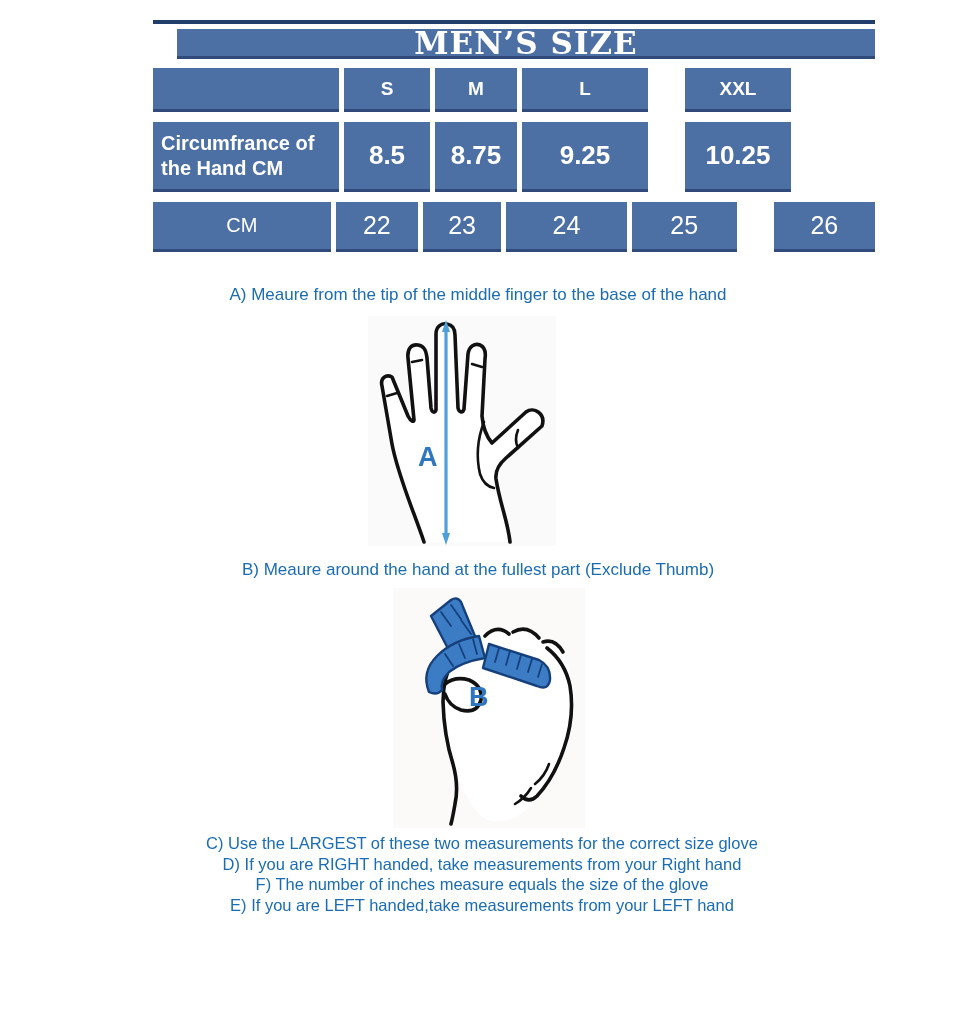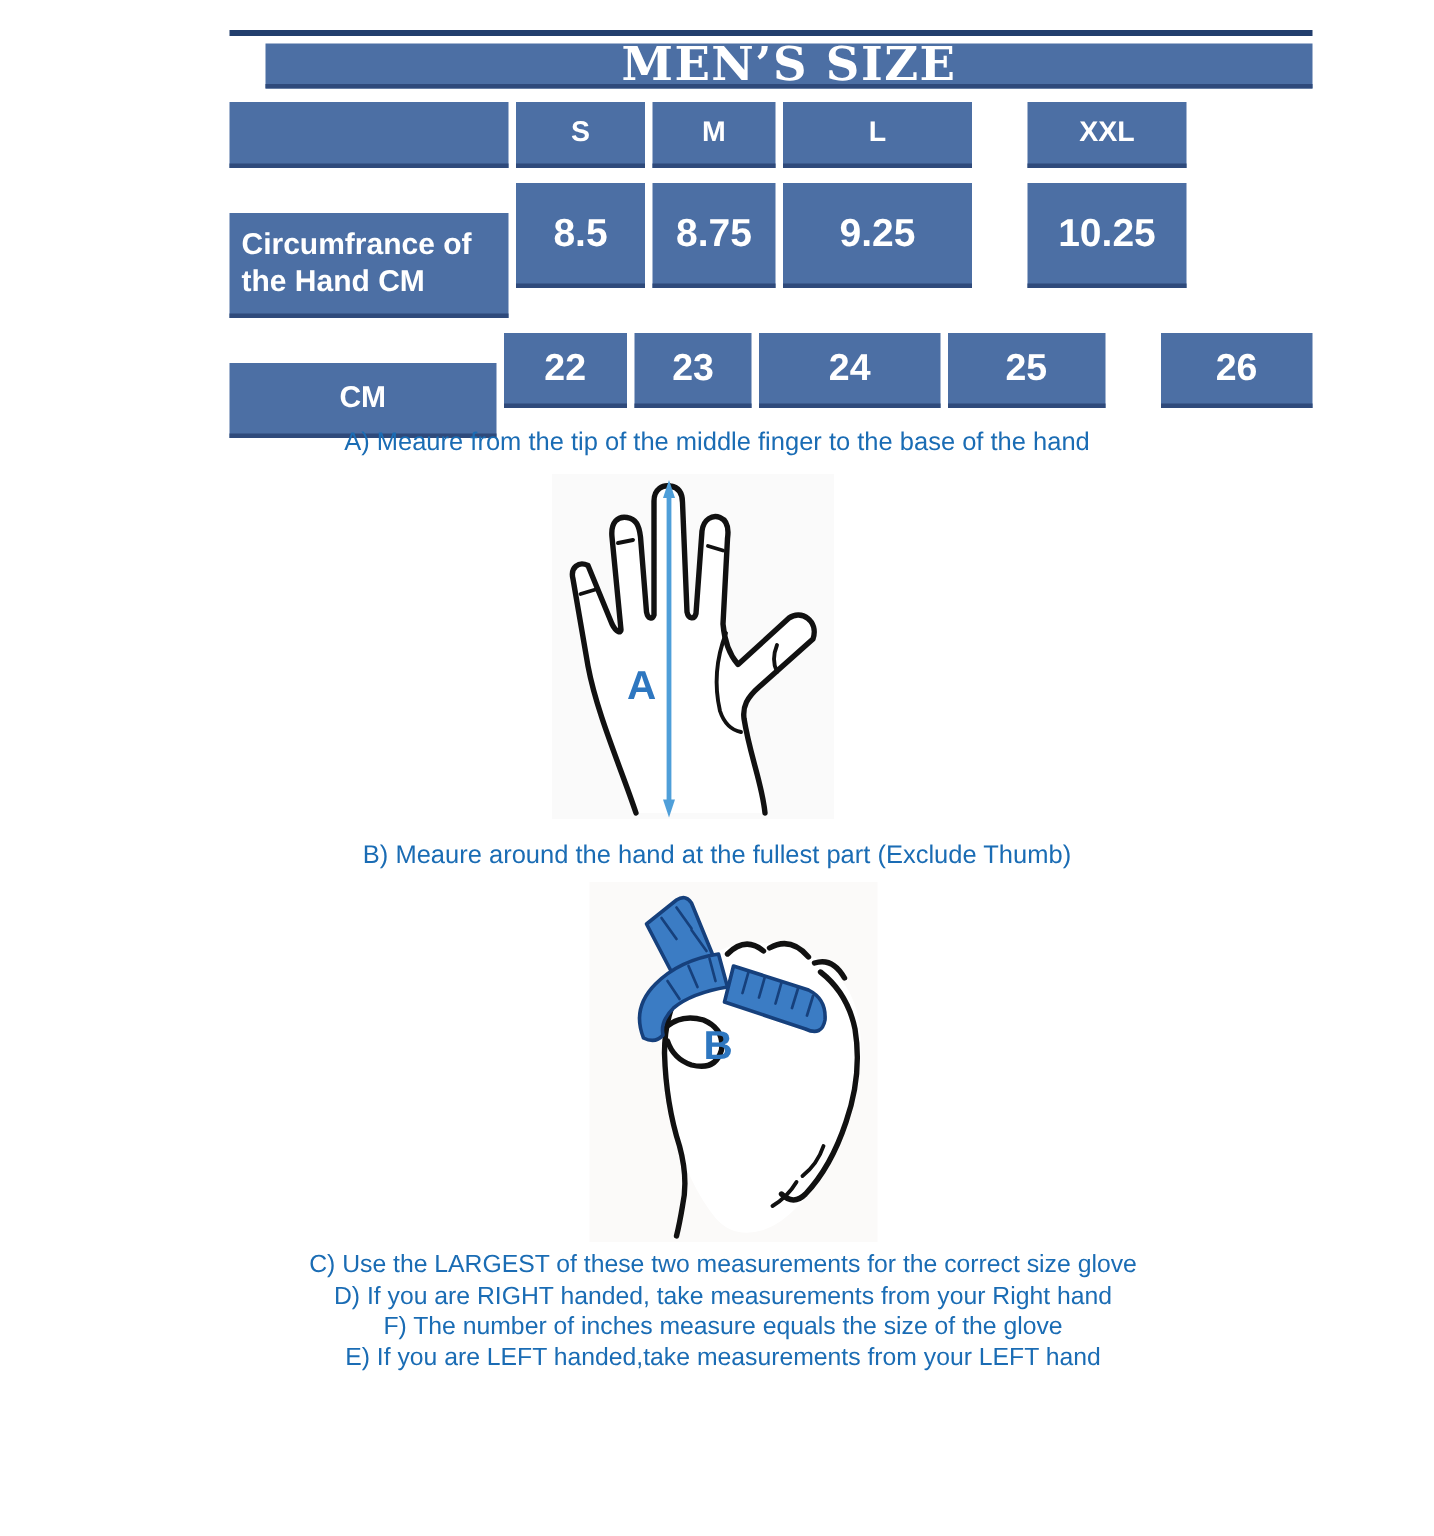--- a/index.html
+++ b/index.html
@@ -24,22 +24,22 @@
     color:#fff;display:flex;align-items:center;justify-content:center;
     text-align:center;
   }
   .c0{width:186px;} .c1{width:86px;} .c2{width:82px;} .c3{width:126px;} .c4{width:110px;} .c5{width:106px;margin-left:32px;}
   .title-cell{
     width:722px;height:30px;
     font-family:"DejaVu Serif",serif;font-weight:700;font-size:31px;letter-spacing:1px;margin-left:24px;
   }
   .header-cell{height:44px;font-weight:700;font-size:19px;}
   .r1 .cell{height:70px;font-weight:700;font-size:26px;}
-  .r2 .cell{height:50px;font-weight:700;font-size:25px;}
-  .label-cell{font-weight:normal;font-size:20px !important;line-height:1.25;margin-top:20px;}
+  .r2 .cell{height:50px;font-weight:400;font-size:25px;}
+  .label-cell{font-weight:normal;font-size:20px !important;line-height:1.25;}
   .label-left{justify-content:flex-start;text-align:left;padding-left:8px;}
   .corner{font-size:19px;}
 
   .inst{position:absolute;left:0;width:956px;text-align:center;color:var(--text-blue);font-size:17px;}
   .inst-a{top:285px;}
   .inst-b{top:560px;}
   .inst-block{position:absolute;left:4px;top:833px;width:956px;text-align:center;color:var(--text-blue);font-size:16.5px;line-height:20.6px;}
 
   .hand-a-box{position:absolute;left:368px;top:316px;width:188px;height:230px;background:#fafafa;}
   .hand-b-box{position:absolute;left:393px;top:588px;width:192px;height:240px;background:#fbfaf9;}

